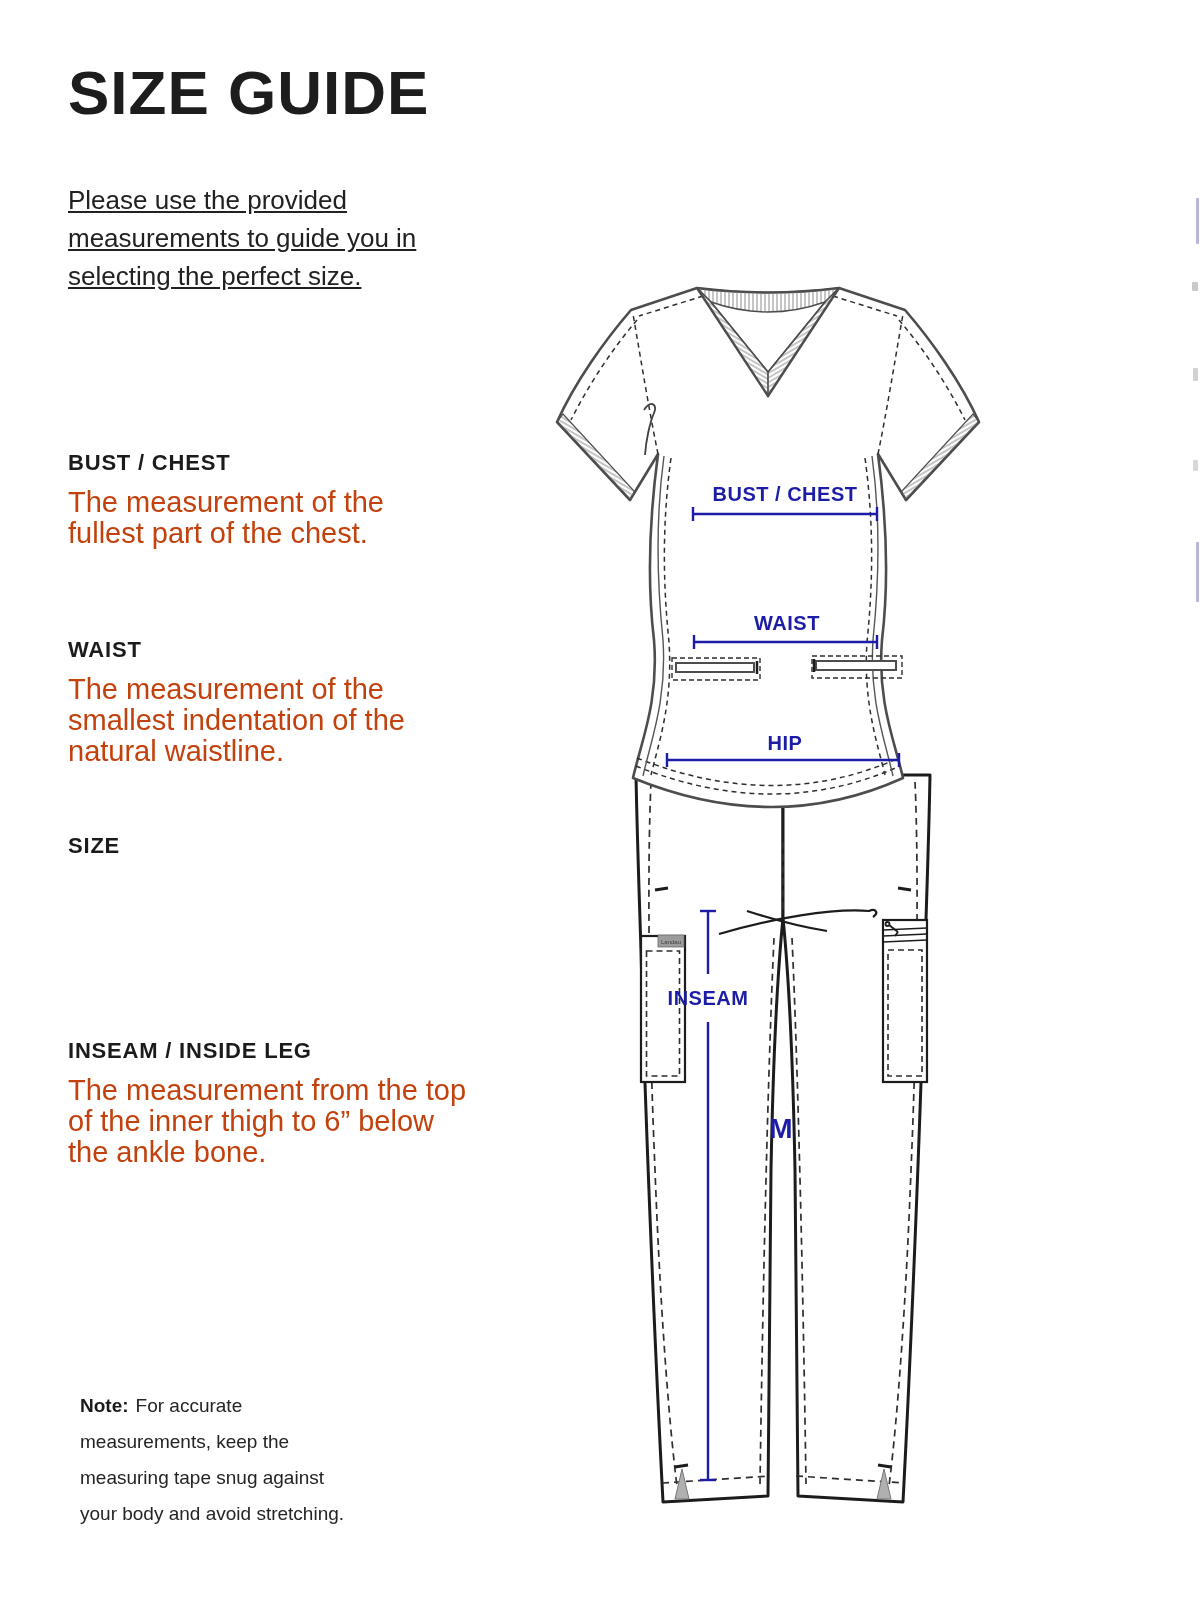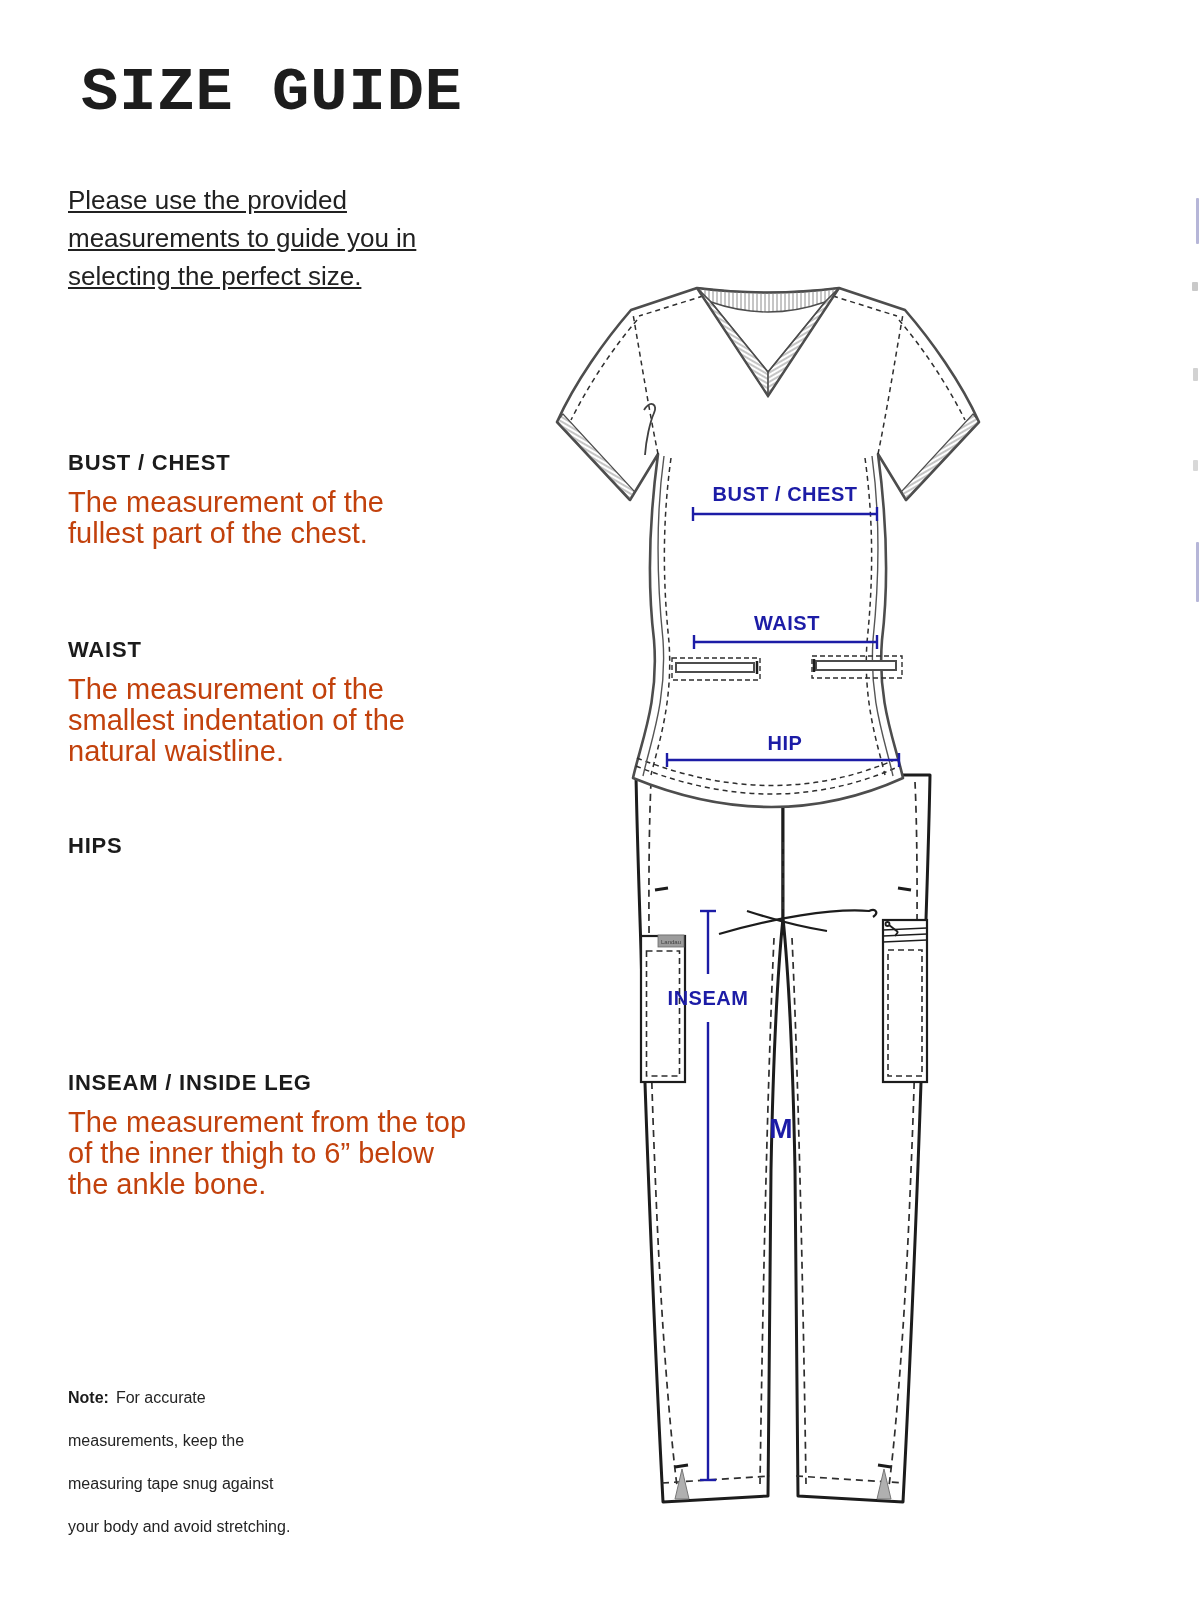--- a/index.html
+++ b/index.html
@@ -4,34 +4,34 @@
 <style>
   html,body{margin:0;padding:0}
   body{
     width:1200px;height:1600px;background:#ffffff;
     font-family:"Liberation Sans",sans-serif;color:#222;
     position:relative;overflow:hidden;
   }
   .page{position:absolute;inset:0;background:#fff}
   .left-col{position:absolute;left:68px;top:0;width:480px;height:100%}
   .page-title{
-    position:absolute;top:62px;left:13px;margin:0;
-    font-size:62px;font-weight:800;letter-spacing:1px;color:#1d1d1d;line-height:1;font-family:Liberation Mono, monospace;
+    position:absolute;top:62px;left:0;margin:0;
+    font-size:62px;font-weight:800;letter-spacing:1px;color:#1d1d1d;line-height:1;
   }
   .intro{
     position:absolute;top:181px;left:0;margin:0;
     font-size:26px;line-height:38px;color:#212121;white-space:pre-line;text-decoration:underline;
   }
   .def{position:absolute;left:0;width:440px}
   .def h2{margin:0;font-size:22px;font-weight:700;letter-spacing:.8px;color:#1b1b1b}
   .def p{margin:11px 0 0;font-size:29px;line-height:31px;color:#c2410c;white-space:pre-line}
-  .sec-0{top:450px}.sec-1{top:637px}.sec-2{top:833px}.sec-3{top:1070px}
+  .sec-0{top:450px}.sec-1{top:637px}.sec-2{top:833px}.sec-3{top:1038px}
   .note{
-    position:absolute;top:1376px;left:0;margin:0;width:400px;
-    font-size:16px;line-height:43px;color:#242424;
+    position:absolute;top:1376px;left:0;margin:12px;width:400px;
+    font-size:19px;line-height:36px;color:#242424;
   }
   .note strong{font-weight:700;margin-right:7px;color:#1b1b1b}
   .note span{white-space:pre-line}
   .diagram{position:absolute;left:535px;top:270px;width:480px;height:1260px}
   .mlabel{font-weight:700;font-size:20px;letter-spacing:.5px;fill:#1c1ca6;font-family:"Liberation Sans",sans-serif}
   .msize{font-weight:700;font-size:28px;fill:#1c1ca6;font-family:"Liberation Sans",sans-serif}
   .tagtext{font-size:6px;fill:#3f3f3f;font-family:"Liberation Sans",sans-serif}
   .edge{position:absolute;border-radius:1px}
 </style>
 </head>
@@ -52,21 +52,21 @@
     </section>
 
     <section class="def sec-1">
       <h2>WAIST</h2>
       <p>The measurement of the
 smallest indentation of the
 natural waistline.</p>
     </section>
 
     <section class="def sec-2">
-      <h2>HIPS</h2>
+      <h2>SIZE</h2>
     </section>
 
     <section class="def sec-3">
       <h2>INSEAM / INSIDE LEG</h2>
       <p>The measurement from the top
 of the inner thigh to 6” below
 the ankle bone.</p>
     </section>
 
     <p class="note"><strong>Note:</strong><span>For accurate

